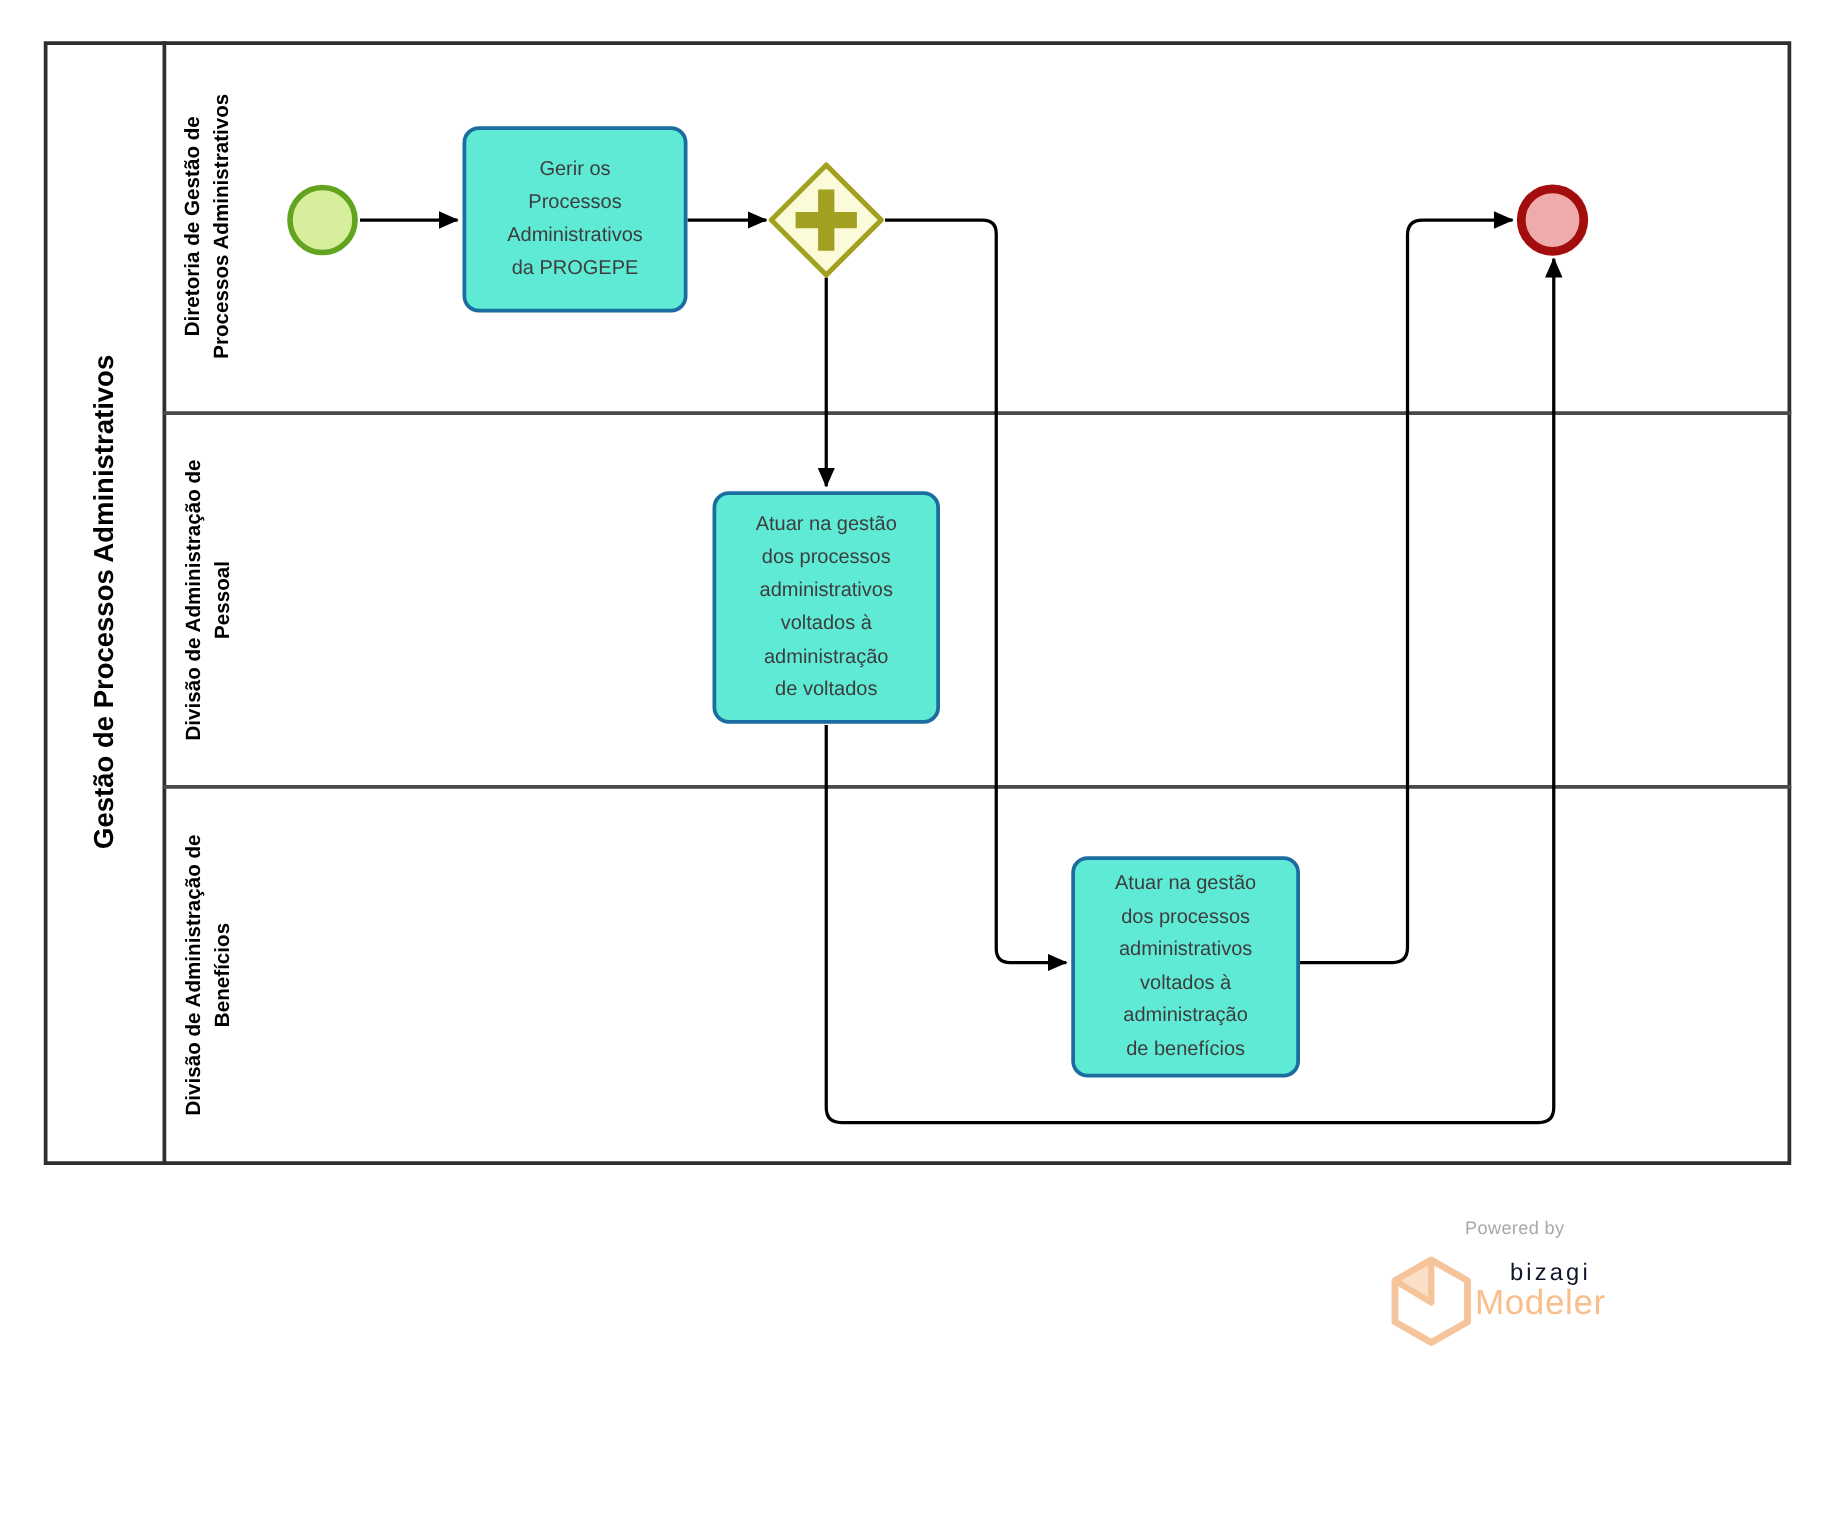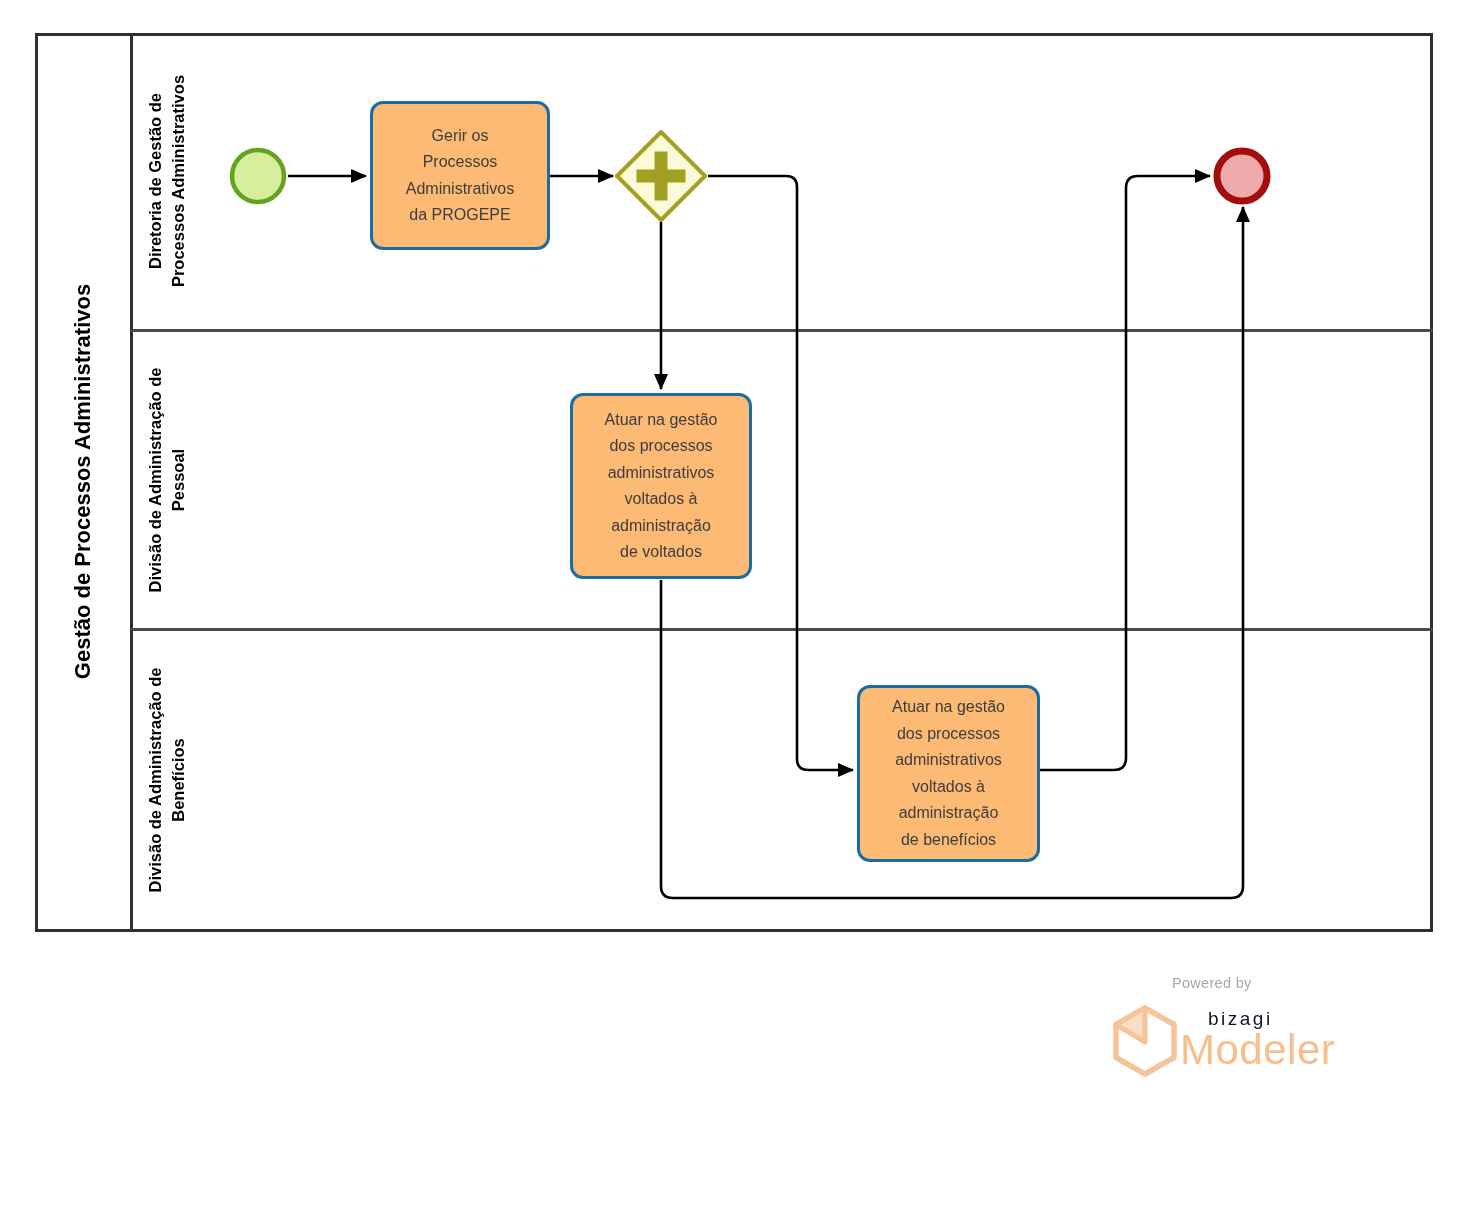--- a/index.html
+++ b/index.html
@@ -20,32 +20,32 @@
   .lane-label { font-size:16.5px; line-height:23px; }
   #lane-label-1 { left:18px;  top:144px; width:297px; height:74px; }
   #lane-label-2 { left:18px;  top:443px; width:298px; height:74px; }
   #lane-label-3 { left:17px;  top:743px; width:300px; height:74px; }
 
   
   #flow-svg { position:absolute; left:0; top:0; width:1464px; height:1224px; pointer-events:none; }
   .flow { fill:none; stroke:#000000; stroke-width:2.6px; }
 
   
-  .task { position:absolute; border:3.5px solid #1a6d9e; border-radius:13px; background:#fdba74;
+  .task { position:absolute; border:3.5px solid #1a6d9e; border-radius:13px; background:#5eead4;
           display:flex; flex-direction:column; align-items:center; justify-content:center;
           text-align:center; font-size:16px; line-height:26.5px; color:#3d3d3d; }
   #task-1 { left:370px; top:101px; width:180px; height:149px; }
   #task-2 { left:570px; top:393px; width:182px; height:186px; }
   #task-3 { left:857px; top:685px; width:183px; height:177px; }
 
   
   #powered-by { position:absolute; left:1172px; top:975px; font-size:14.5px; color:#a8a8a8; letter-spacing:0.3px; }
   #logo-hexagon { position:absolute; left:1112px; top:1005px; }
   #brand-bizagi { position:absolute; left:1208px; top:1008px; font-size:19px; color:#0f172a; letter-spacing:2.5px; }
-  #brand-modeler { position:absolute; left:1180px; top:1026px; font-size:42px; color:#f8bf8c; letter-spacing:0.5px; }
+  #brand-modeler { position:absolute; left:1180px; top:1026px; font-size:28px; color:#f8bf8c; letter-spacing:0.5px; }
 </style>
 </head>
 <body>
 
 <div id="canvas">
 
   <div class="pool-border"></div>
   <div class="title-divider"></div>
   <div class="lane-divider" id="lane-divider-1"></div>
   <div class="lane-divider" id="lane-divider-2"></div>

